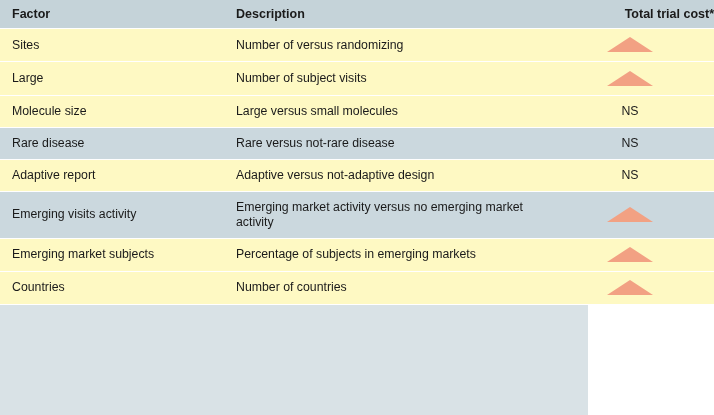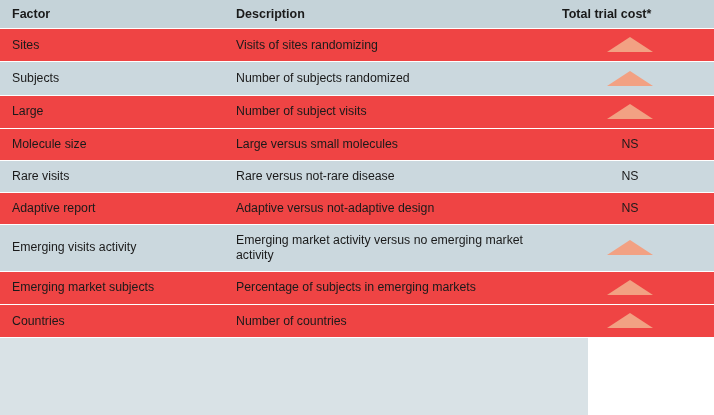--- a/index.html
+++ b/index.html
@@ -34,34 +34,34 @@
     color: #1a1a1a;
     font-size: 12.5px;
     font-weight: bold;
     text-align: left;
     padding: 7px 10px 7px 12px;
     vertical-align: middle;
     border-bottom: 1px solid #ffffff;
     white-space: nowrap;
   }
   thead th.cost-head {
-    text-align: left;
+    text-align: right;
     padding-left: 0;
-    padding-right: 12px;
+    padding-right: 0;
   }
 
   tbody td {
     font-size: 12.3px;
     color: #1a1a1a;
     padding: 8px 10px 8px 12px;
     vertical-align: middle;
     border-bottom: 1px solid #ffffff;
     line-height: 1.22;
   }
-  tbody tr.row-even td { background: #ef4444; }
+  tbody tr.row-even td { background: #fef9c3; }
   tbody tr.row-odd  td { background: #cbd8de; }
 
   td.cost-cell {
     text-align: center;
     padding-left: 0;
     padding-right: 16px;
   }
   .ns-text {
     font-size: 12.3px;
     color: #1a1a1a;
@@ -106,40 +106,35 @@
     <thead>
       <tr>
         <th>Factor</th>
         <th>Description</th>
         <th class="cost-head">Total trial cost*</th>
       </tr>
     </thead>
     <tbody id="table-body">
         <tr class="row-even">
           <td>Sites</td>
-          <td>Visits of sites randomizing</td>
-          <td class="cost-cell"><span class="tri-wrap"><span class="tri"></span></span></td>
-        </tr>
-        <tr class="row-odd">
-          <td>Subjects</td>
-          <td>Number of subjects randomized</td>
+          <td>Number of versus randomizing</td>
           <td class="cost-cell"><span class="tri-wrap"><span class="tri"></span></span></td>
         </tr>
         <tr class="row-even">
           <td>Large</td>
           <td>Number of subject visits</td>
           <td class="cost-cell"><span class="tri-wrap"><span class="tri"></span></span></td>
         </tr>
         <tr class="row-even">
           <td>Molecule size</td>
           <td>Large versus small molecules</td>
           <td class="cost-cell"><span class="ns-text">NS</span></td>
         </tr>
         <tr class="row-odd">
-          <td>Rare visits</td>
+          <td>Rare disease</td>
           <td>Rare versus not-rare disease</td>
           <td class="cost-cell"><span class="ns-text">NS</span></td>
         </tr>
         <tr class="row-even">
           <td>Adaptive report</td>
           <td>Adaptive versus not-adaptive design</td>
           <td class="cost-cell"><span class="ns-text">NS</span></td>
         </tr>
         <tr class="row-odd">
           <td>Emerging visits activity</td>

